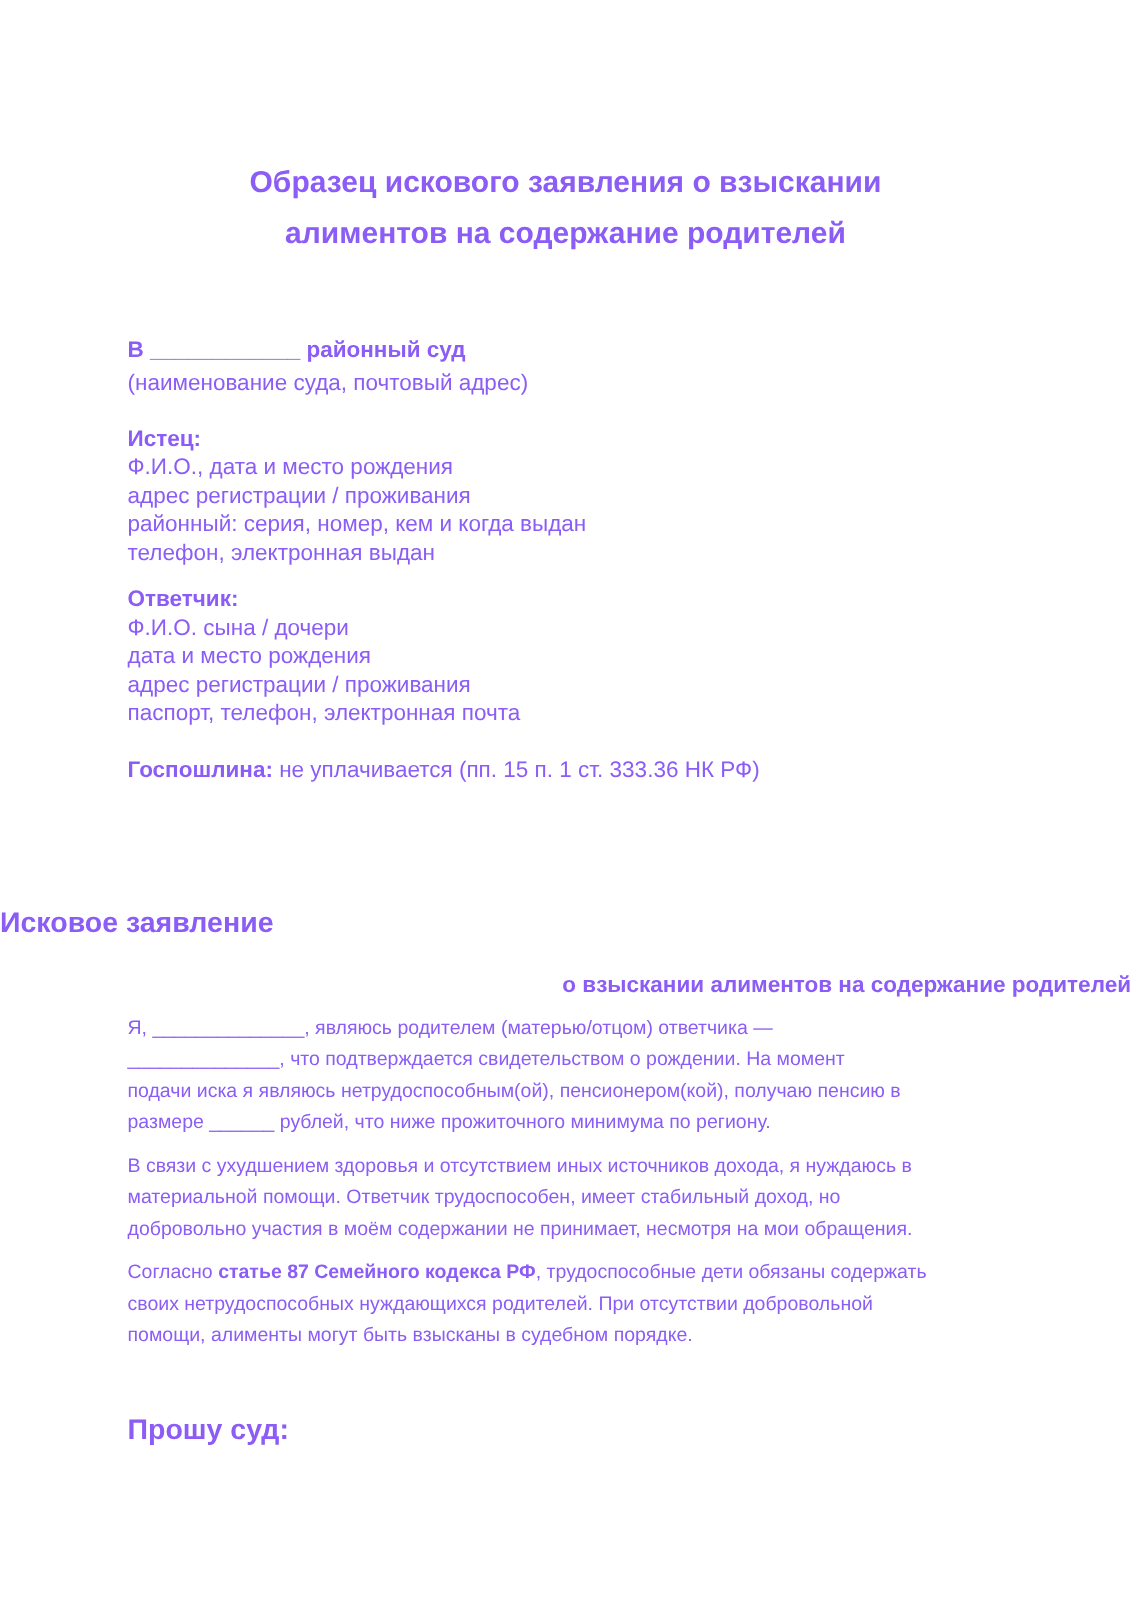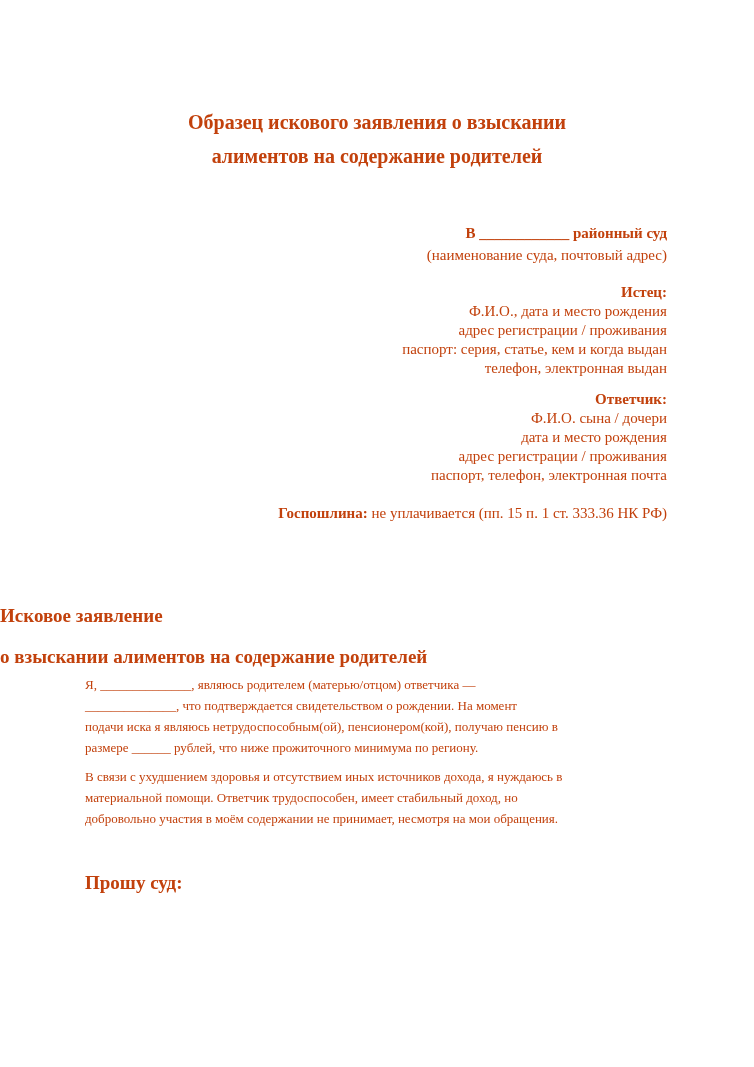--- a/index.html
+++ b/index.html
@@ -1,60 +1,59 @@
 <!DOCTYPE html>
 <html lang="ru"><head>
 <meta charset="utf-8">
 <style>
   html, body { margin: 0; padding: 0; background: #ffffff; }
   .page {
     position: relative;
     width: 754px;
     height: 1067px;
     background: #ffffff;
-    color: #c2410c;
-    font-family: Liberation Serif, serif;
+    color: #8b5cf6;
+    font-family: Liberation Sans, sans-serif;
     box-sizing: border-box;
     padding-top: 105px;
     overflow: hidden;
   }
   .pre { white-space: pre-wrap; }
   .b { font-weight: bold; }
 
   .title {
     margin: 0;
     font-size: 20px;
     line-height: 34px;
     font-weight: bold;
     text-align: center;
     white-space: pre-wrap;
   }
 
   .header {
     margin: 51px 87px 0 85px;
-    text-align: right;
     font-size: 15px;
     line-height: 19px;
   }
   .court-line { font-weight: bold; margin-bottom: 3px; }
   .party { margin-top: 18px; }
   .party-2 { margin-top: 12px; }
   .fee { margin-top: 19px; white-space: pre-wrap; }
 
   .claim-heading {
     margin: 81px 0 0 0;
     text-align: left;
     font-size: 19px;
     line-height: 24px;
     font-weight: bold;
   }
   .claim-subheading {
     margin: 19px 0 0 0;
-    text-align: left;
-    font-size: 19px;
+    text-align: right;
+    font-size: 15px;
     line-height: 19px;
     font-weight: bold;
   }
 
   .bodytext {
     margin: 8px 0 0 85px;
     width: 664px;
     font-size: 13px;
     line-height: 21px;
   }
@@ -76,21 +75,21 @@
 алиментов на содержание родителей</h1>
 
   <div class="header">
     <div class="court-line">В ____________ районный суд</div>
     <div>(наименование суда, почтовый адрес)</div>
 
     <div class="party">
       <div class="b">Истец:</div>
       <div>Ф.И.О., дата и место рождения</div>
       <div>адрес регистрации / проживания</div>
-      <div>паспорт: серия, статье, кем и когда выдан</div>
+      <div>районный: серия, номер, кем и когда выдан</div>
       <div>телефон, электронная выдан</div>
     </div>
 
     <div class="party party-2">
       <div class="b">Ответчик:</div>
       <div>Ф.И.О. сына / дочери</div>
       <div>дата и место рождения</div>
       <div>адрес регистрации / проживания</div>
       <div>паспорт, телефон, электронная почта</div>
     </div>
@@ -102,17 +101,20 @@
   <div class="claim-subheading">о взыскании алиментов на содержание родителей</div>
 
   <div class="bodytext">
     <p class="pre">Я, ______________, являюсь родителем (матерью/отцом) ответчика —
 ______________, что подтверждается свидетельством о рождении. На момент
 подачи иска я являюсь нетрудоспособным(ой), пенсионером(кой), получаю пенсию в
 размере ______ рублей, что ниже прожиточного минимума по региону.</p>
     <p class="pre">В связи с ухудшением здоровья и отсутствием иных источников дохода, я нуждаюсь в
 материальной помощи. Ответчик трудоспособен, имеет стабильный доход, но
 добровольно участия в моём содержании не принимает, несмотря на мои обращения.</p>
+    <p class="pre"><span>Согласно </span><span class="b">статье 87 Семейного кодекса РФ</span><span>, трудоспособные дети обязаны содержать
+своих нетрудоспособных нуждающихся родителей. При отсутствии добровольной
+помощи, алименты могут быть взысканы в судебном порядке.</span></p>
   </div>
 
   <div class="request">Прошу суд:</div>
 
 </div>
 
 </body></html>

